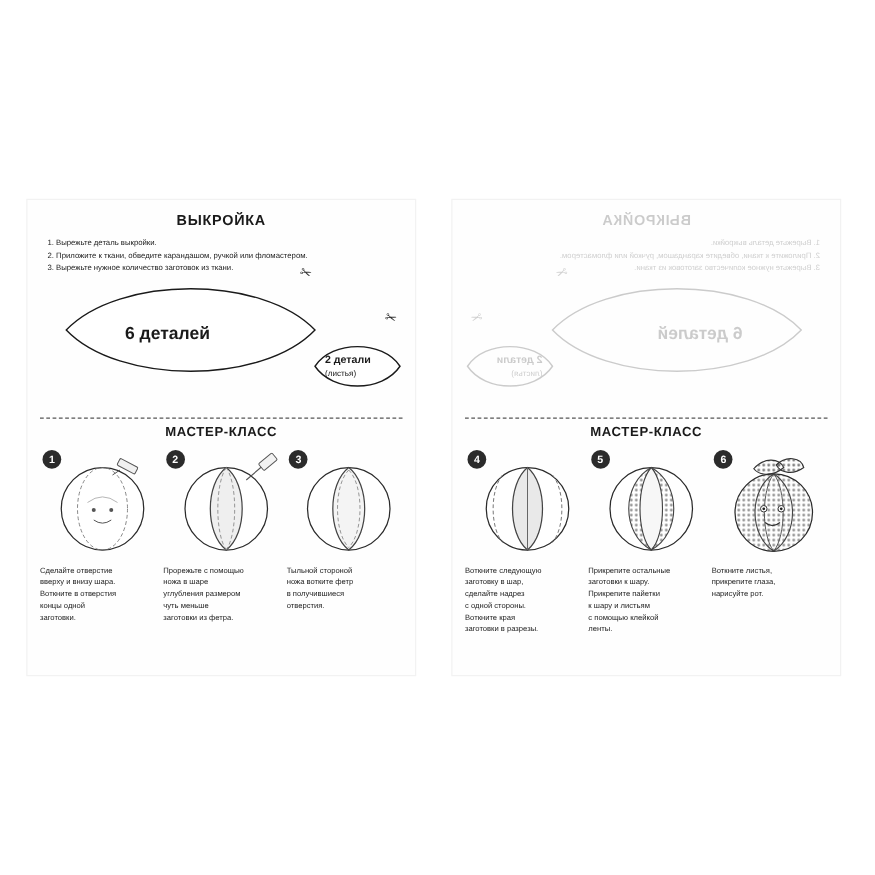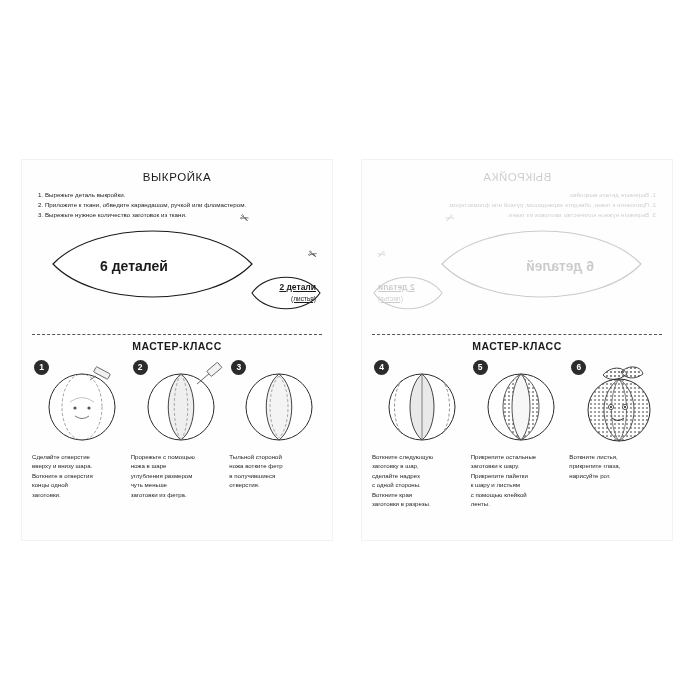--- a/index.html
+++ b/index.html
@@ -40,21 +40,21 @@
 
   .pattern-block {
     position: relative;
     height: 170px;
     padding: 8px 14px 0 14px;
     box-sizing: border-box;
   }
   .title {
     text-align: center;
     font-size: 11.5px;
-    font-weight: normal;
+    font-weight: bold;
     letter-spacing: 0.6px;
     margin: 3px 0 7px 0;
   }
   .instr-list {
     font-size: 6.2px;
     line-height: 1.62;
     color: #222;
     padding-left: 2px;
   }
   .instr-list div { white-space: nowrap; }
@@ -83,24 +83,23 @@
     top: 112px;
     width: 72px;
     height: 42px;
   }
   .leaf-small-label {
     position: absolute;
     left: 238px;
     top: 122px;
     font-size: 8.5px;
     font-weight: bold;
-    text-align: right;
+    text-align: left;
     width: 56px;
     line-height: 1.25;
-    text-decoration: underline;
   }
   .leaf-small-label .sub {
     font-size: 6.5px;
     font-weight: normal;
   }
 
   .scissors {
     position: absolute;
     font-size: 11px;
     color: #333;

